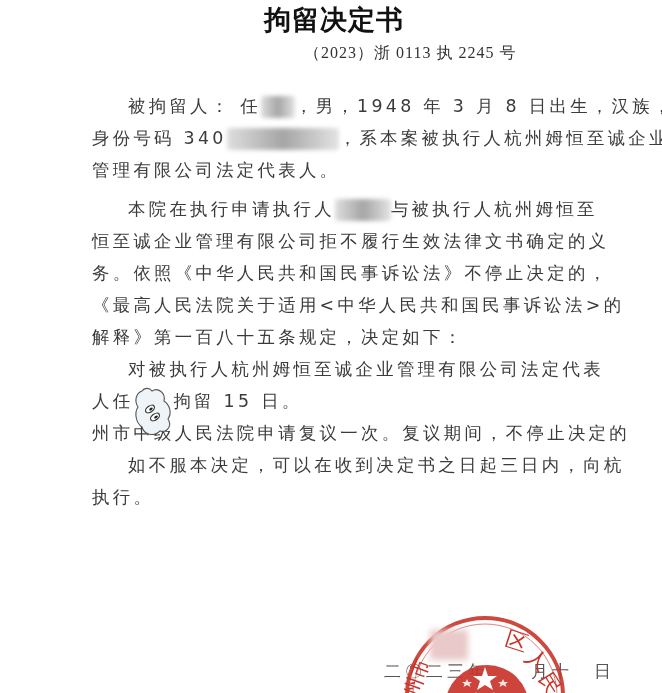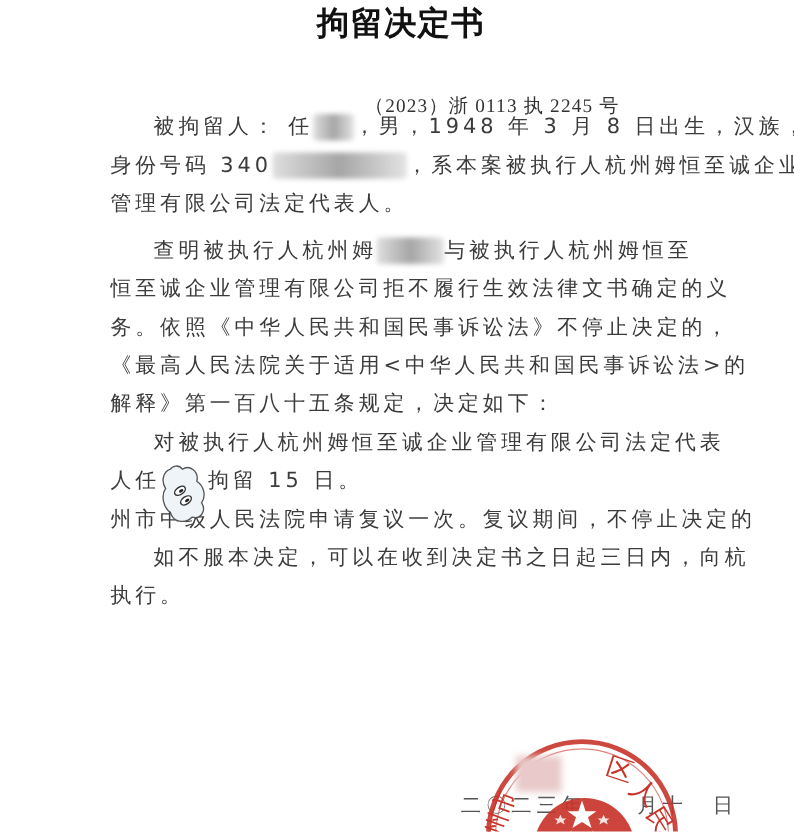--- a/index.html
+++ b/index.html
@@ -15,21 +15,20 @@
     position: absolute; left: 264px; top: 4px;
     font-size: 27px; font-weight: bold; color: #111;
     letter-spacing: 1px; line-height: 32px;
     font-family: "DejaVu Serif", "Liberation Serif", serif;
   }
   .case-no {
     position: absolute; left: 304px; top: 42px;
     font-size: 16px; line-height: 22px; color: #333;
     letter-spacing: 1px;
     font-family: "Liberation Serif", "DejaVu Serif", serif;
-    margin-top: 36px;
   }
   .body-text {
     position: absolute; left: 92px; top: 90px; width: 484px;
   }
   .line {
     height: 32px; line-height: 32px;
     font-size: 17.4px; white-space: nowrap;
     letter-spacing: 3.3px;
     text-align: justify;
     color: #3b3b3b;
@@ -73,21 +72,21 @@
       <span>被拘留人：  任</span><span class="redact" style="width:34px;"></span><span>，男，1948 年 3 月 8 日出生，汉族，公民</span>
     </div>
     <div class="line">
       <span>身份号码 340</span><span class="redact" style="width:112px;"></span><span>，系本案被执行人杭州姆恒至诚企业</span>
     </div>
     <div class="line">管理有限公司法定代表人。</div>
 
     <div class="gap"></div>
 
     <div class="line indent">
-      <span>查明被执行人杭州姆</span><span class="redact" style="width:56px;"></span><span>与被执行人杭州姆恒至</span>
+      <span>本院在执行申请执行人</span><span class="redact" style="width:56px;"></span><span>与被执行人杭州姆恒至</span>
     </div>
     <div class="line">恒至诚企业管理有限公司拒不履行生效法律文书确定的义</div>
     <div class="line">务。依照《中华人民共和国民事诉讼法》不停止决定的，</div>
     <div class="line">《最高人民法院关于适用&lt;中华人民共和国民事诉讼法&gt;的</div>
     <div class="line">解释》第一百八十五条规定，决定如下：</div>
 
     <div class="line indent">对被执行人杭州姆恒至诚企业管理有限公司法定代表</div>
     <div class="line">
       <span>人任</span><span style="display:inline-block;width:40px;"></span><span>拘留 15 日。</span>
     </div>

